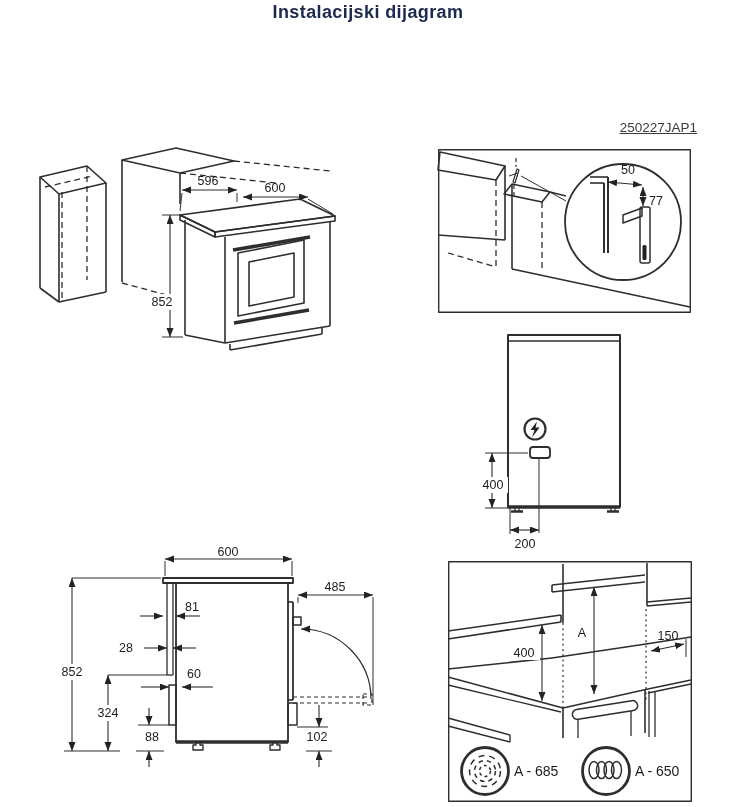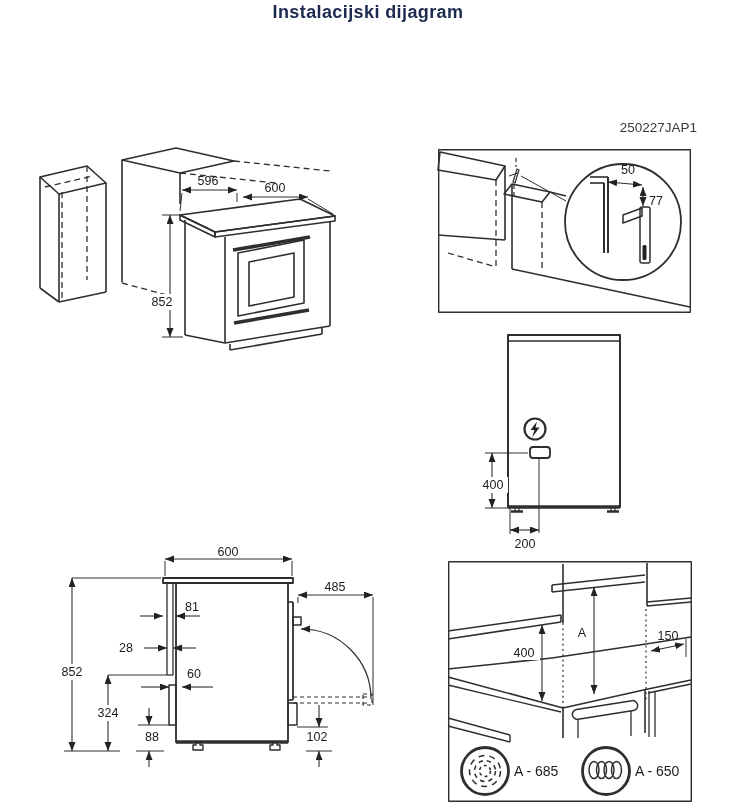--- a/index.html
+++ b/index.html
@@ -1,20 +1,20 @@
 <!DOCTYPE html>
 <html><head>
 <meta charset="utf-8">
 <style>
   html,body { margin:0; padding:0; background:#fff; }
   .page { position:relative; width:736px; height:807px; background:#ffffff;
           font-family:"Liberation Sans", sans-serif; overflow:hidden; }
   .title { position:absolute; top:2px; left:0; width:100%; text-align:center;
            font-size:18px; font-weight:bold; color:#1b2a4e; letter-spacing:.4px; }
-  .doc-code { position:absolute; top:120px; right:39px; font-size:13.5px; color:#3a3a3a; }
+  .doc-code { position:absolute; top:120px; right:39px; font-size:13.5px; color:#3a3a3a;text-decoration:underline; }
   svg.drw { position:absolute; overflow:visible; }
   .drw line, .drw path, .drw rect, .drw circle, .drw polygon, .drw ellipse {
      stroke:#2e2e2e; stroke-width:1.6; fill:none; stroke-linejoin:round; }
   .drw .thin { stroke-width:1; }
   .drw .dim  { stroke-width:1.1; }
   .drw .w12 { stroke-width:1.2; } .drw .w13 { stroke-width:1.3; }
   .drw .w14 { stroke-width:1.4; } .drw .w15 { stroke-width:1.5; }
   .drw .w18 { stroke-width:1.8; } .drw .w2  { stroke-width:2; }
   .drw .w22 { stroke-width:2.2; } .drw .w25 { stroke-width:2.5; }
   .drw .w28 { stroke-width:2.8; }

